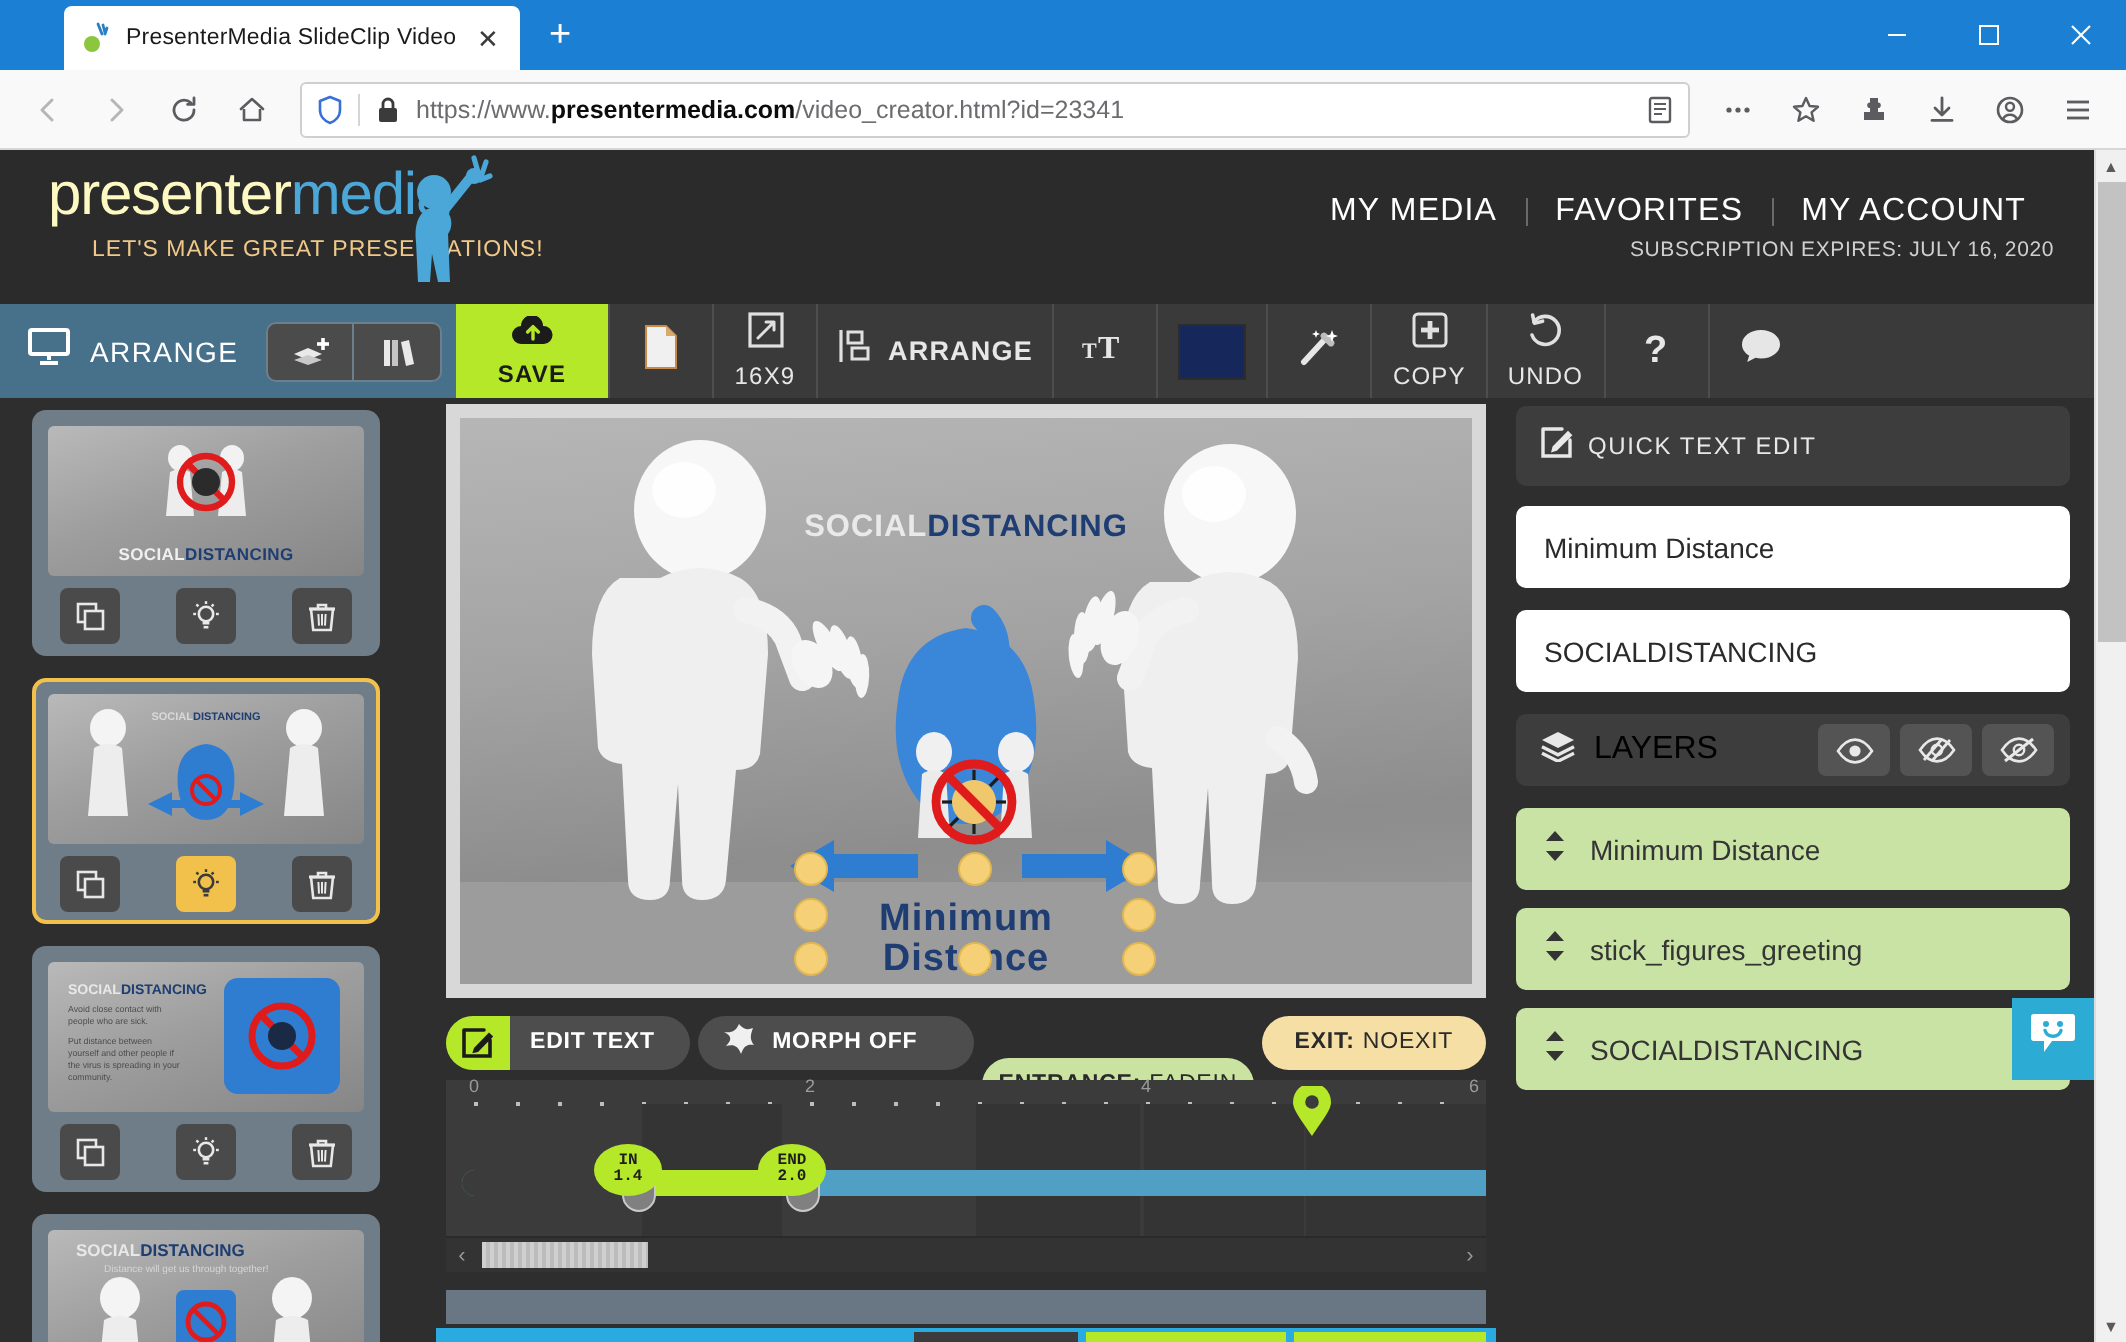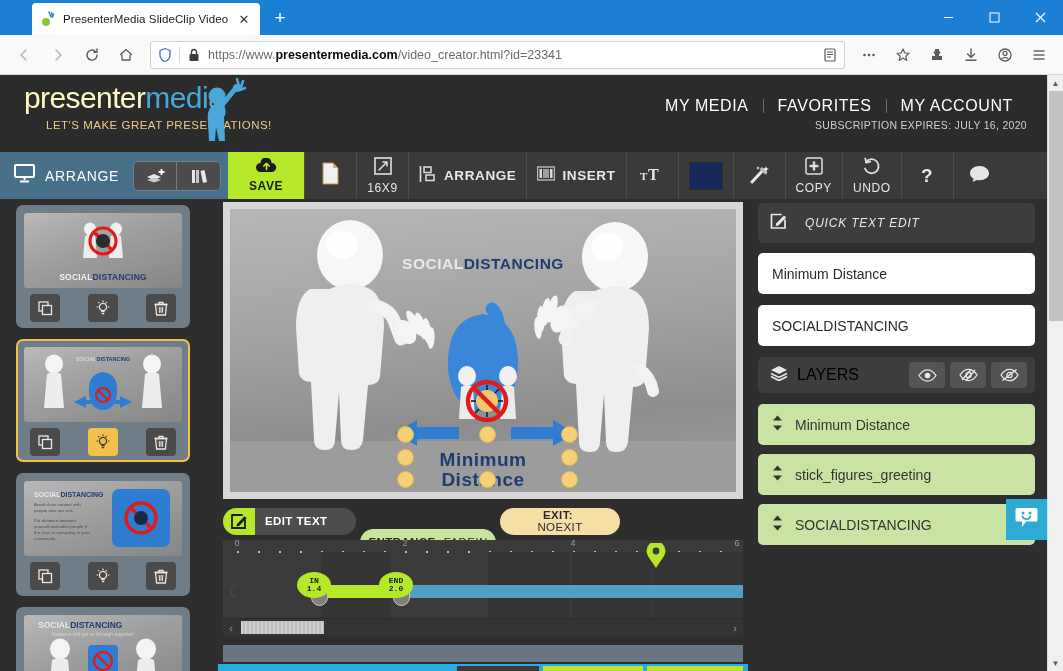--- a/index.html
+++ b/index.html
@@ -186,21 +186,21 @@
   }
   .pill.edit { padding:0; overflow:hidden; width:133px; }
   .pill.edit .greenbox {
     width:32px; height:27px; background:#b6e82a; display:flex;
     align-items:center; justify-content:center; flex:0 0 32px;
   }
   .pill.edit .t { padding-left:10px; }
   .pill.morph { width:148px; gap:8px; }
   .pill.entrance { background:#cbe3a0; color:#2a2a2a; width:136px; justify-content:center; font-weight:400;margin-top:42px;}
   .pill.entrance b { font-weight:700; margin-right:4px;}
-  .pill.exit { background:#f6dfa4; color:#2a2a2a; width:120px; justify-content:center; font-weight:400;flex-direction:column;}
+  .pill.exit { background:#f6dfa4; color:#2a2a2a; width:120px; justify-content:center; font-weight:400;}
   .pill.exit b { font-weight:700; margin-right:4px;}
 
   
   .timeline {
     position:absolute; left:5px; top:341px; width:520px; height:96px;
     background:#3b3b3b;
   }
   .ruler { position:relative; height:12px; background:#3b3b3b; }
   .ruler .num {
     position:absolute; top:-2px; font-size:9px; color:#9b9b9b; transform:translateX(-50%);
@@ -241,21 +241,21 @@
     position:absolute; left:0; top:443px; width:530px; height:29px; background:#2e2e2e;
   }
   .strip-inner { position:absolute; left:5px; top:3px; width:520px; height:17px; background:#697784; }
   .strip-blue { position:absolute; left:0; top:22px; width:530px; height:7px; background:#29abe2; }
   .strip-seg { position:absolute; top:24px; height:5px; }
 
   
   .rightpanel { width:299px; height:472px; background:#2e2e2e; padding:4px 12px 0 10px; position:relative; }
   .panelhead {
     height:40px; background:#3d3d3d; border-radius:5px; display:flex; align-items:center;
-    padding:0 12px; gap:17px; margin-bottom:10px;font-style:italic;
+    padding:0 12px; gap:6px; margin-bottom:10px;
   }
   .panelhead .ph-lbl { color:#e8e8e8; font-size:12px; letter-spacing:0.8px; }
   .textinput {
     height:41px; background:#fff; border-radius:5px; display:flex; align-items:center;
     padding:0 14px; margin-bottom:11px; font-size:14px; color:#2a2a2a; cursor:text;
   }
   .layerhead {
     height:36px; background:#3d3d3d; border-radius:5px; display:flex; align-items:center;
     padding:0 8px 0 12px; gap:9px; margin-bottom:11px;
   }
@@ -492,33 +492,20 @@
               <svg width="18" height="18" viewBox="0 0 18 18">
                   <line x1="1.5" y1="1" x2="1.5" y2="17" stroke="#e0e0e0" stroke-width="1.6"></line>
                   <rect x="5" y="2" width="7" height="5.5" fill="none" stroke="#e0e0e0" stroke-width="1.5"></rect>
                   <rect x="7" y="10" width="8" height="5.5" fill="none" stroke="#e0e0e0" stroke-width="1.5"></rect>
                 </svg>
             </span>
             <span class="tl" style="font-size:13.5px">ARRANGE</span>
           </div>
         </div>
 
-        <div class="tb-item wide">
-          <div class="tb-row">
-            <span>
-              <svg width="18" height="16" viewBox="0 0 18 16">
-                  <rect x="0.5" y="1" width="17" height="13" fill="none" stroke="#b9b9b9" stroke-width="1.4"></rect>
-                  <rect x="2.5" y="3" width="2.5" height="9" fill="#d9d9d9"></rect>
-                  <rect x="6" y="3" width="6" height="9" fill="#9d9d9d"></rect>
-                  <rect x="13" y="3" width="2.5" height="9" fill="#d9d9d9"></rect>
-                </svg>
-            </span>
-            <span class="tl" style="font-size:13.5px">INSERT</span>
-          </div>
-        </div>
 
         <div class="tb-item">
           <span>
             <svg width="24" height="18" viewBox="0 0 24 18">
                 <text x="0" y="15" font-family="Liberation Serif, serif" font-size="11" font-weight="700" fill="#e6e6e6">T</text>
                 <text x="8" y="15" font-family="Liberation Serif, serif" font-size="16" font-weight="700" fill="#e6e6e6">T</text>
               </svg>
           </span>
         </div>
 
@@ -816,20 +803,28 @@
 
           <div class="ctrlbar">
             <div class="pill edit">
               <span class="greenbox">
                 <svg width="17" height="17" viewBox="0 0 17 17">
                     <path d="M1 2 H11 M1 2 V15 H14 V7" fill="none" stroke="#1b1b1b" stroke-width="1.8" stroke-linecap="round"></path>
                     <path d="M6 11 L13.5 3.2 L15.6 5.3 L8 13 L5.2 13.6 Z" fill="#1b1b1b"></path>
                   </svg>
               </span>
               <span class="t">EDIT TEXT</span>
+            </div>
+            <div class="pill morph">
+              <span>
+                <svg width="17" height="17" viewBox="0 0 17 17">
+                    <path d="M8.5 1 C11 4 13 4 15.5 3 C14 7 14 9 16 11.5 C12.5 11 11 12 9.5 16 C8 12 6 11 2 12 C5 9 5 7 1 5 C5 5.5 7 4.5 8.5 1 Z" fill="#f0f0f0"></path>
+                  </svg>
+              </span>
+              <span>MORPH OFF</span>
             </div>
             <div class="pill entrance">
               <b>ENTRANCE:</b>
                 <span>FADEIN</span>
             </div>
             <div class="pill exit">
               <b>EXIT:</b>
                 <span>NOEXIT</span>
             </div>
           </div>

